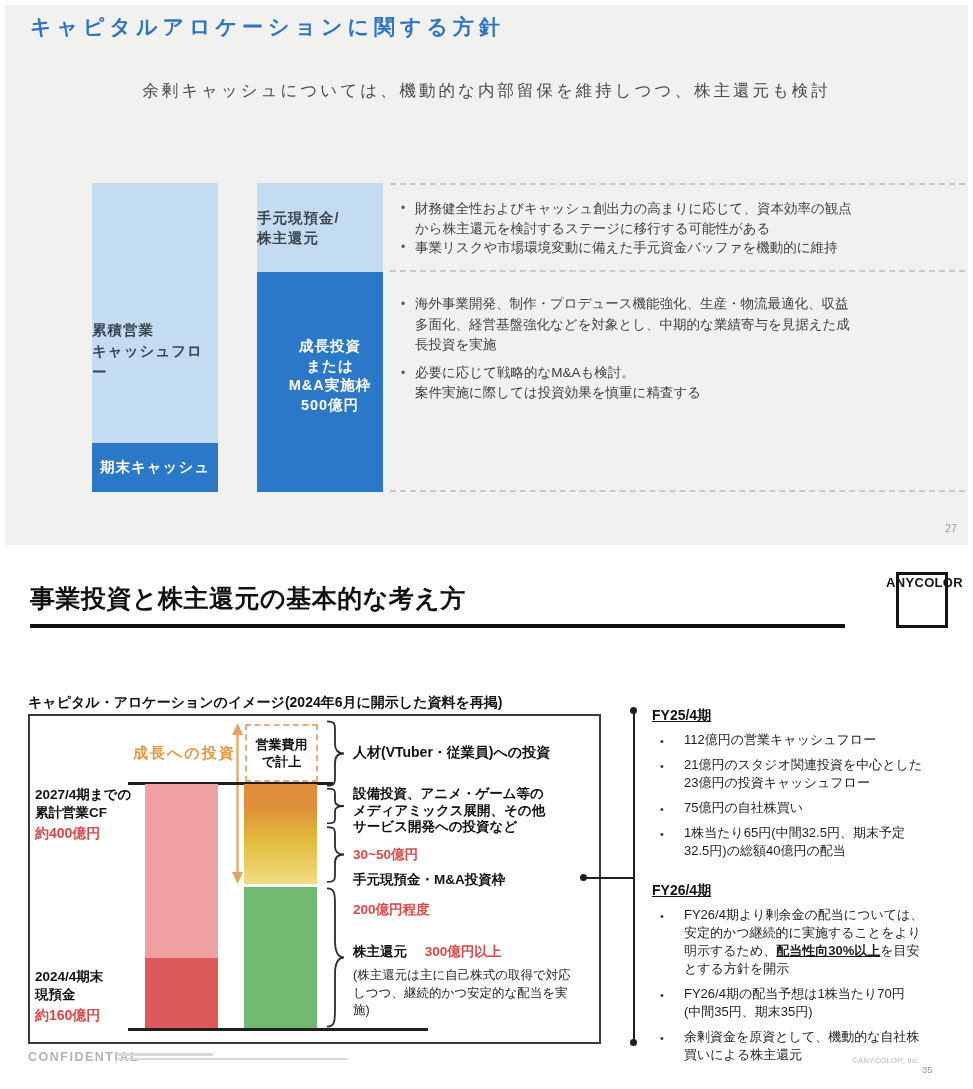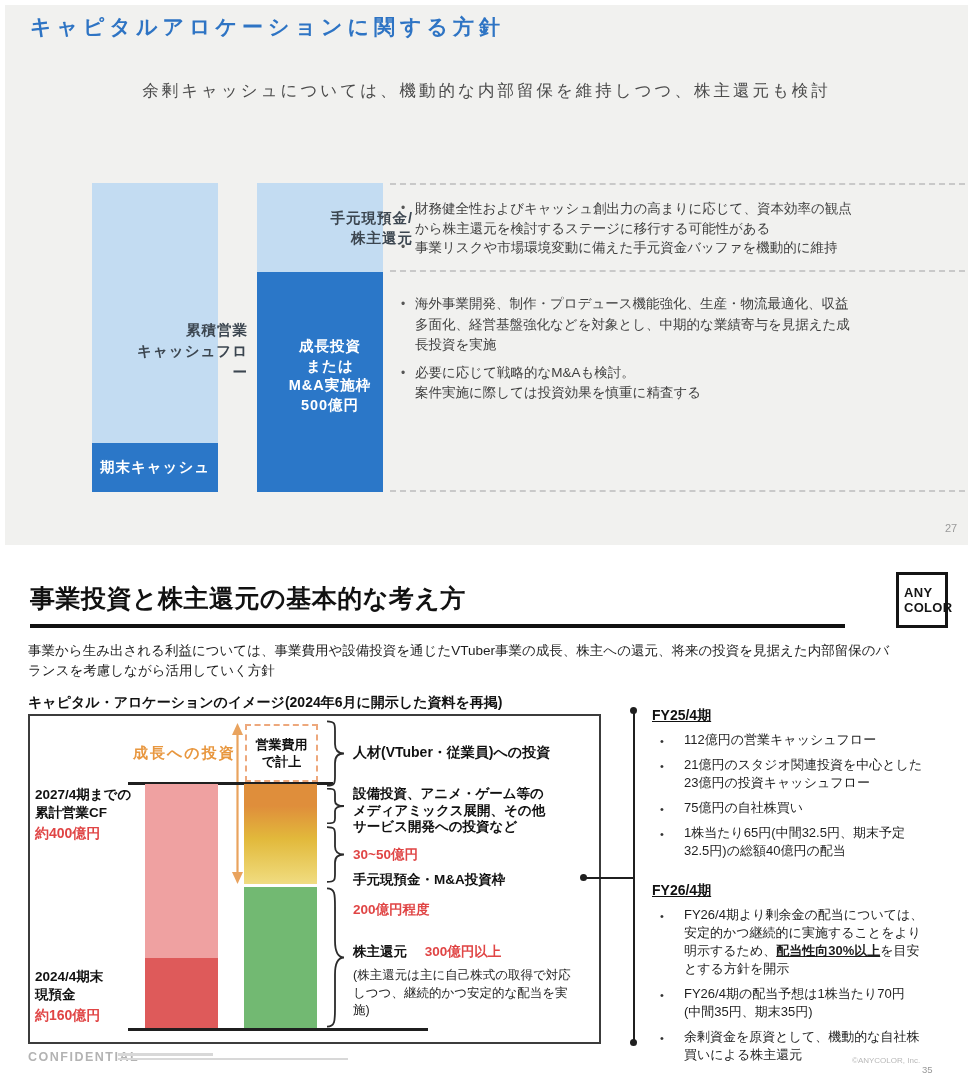--- a/index.html
+++ b/index.html
@@ -8,33 +8,33 @@
   .abs{position:absolute;}
   .pre{white-space:pre-line;}
 
   
   .s1-bg{left:5px;top:5px;width:963px;height:540px;background:#f1f1ef;}
   .s1-title{left:30px;top:13px;font-size:21px;font-weight:bold;color:#2e74c4;letter-spacing:5px;}
   .s1-sub{left:0;top:76px;width:973px;text-align:center;font-size:16.5px;color:#4b4b4b;
           letter-spacing:3px;line-height:28px;}
   .bar-light{background:#c3dcf2;}
   .bar-dark{background:#2b77c8;}
-  .s1-bar-label{color:#3c4650;font-weight:600;text-align:right;letter-spacing:1px;margin-left:30px;}
+  .s1-bar-label{color:#3c4650;font-weight:600;text-align:left;letter-spacing:1px;}
   .s1-bar-label-white{color:#ffffff;font-weight:bold;text-align:center;letter-spacing:1px;}
   .dash{height:0;border-top:2px dashed #c9c9c9;}
   .blist{font-size:13.5px;color:#3f3f3f;}
   .bitem{position:relative;padding-left:15px;}
   .bitem::before{content:"•";position:absolute;left:1px;top:0;color:#555;font-size:12px;}
   .s1-page{font-size:11px;color:#9a9a9a;}
 
   
   .s2-title{left:30px;top:582px;font-size:25px;font-weight:900;color:#111;letter-spacing:0.5px;}
   .s2-underline{left:30px;top:624px;width:815px;height:3.5px;background:#111;}
   .logo-box{left:896px;top:572px;width:52px;height:56px;border:3px solid #141414;background:#fff;
-            display:flex;flex-direction:column;justify-content:center;padding-left:5px;box-sizing:border-box;}
+            display:flex;flex-direction:row;justify-content:center;padding-left:5px;box-sizing:border-box;}
   .logo-box span{font-size:13px;font-weight:800;line-height:15px;color:#141414;letter-spacing:0.3px;}
   .s2-lead{left:28px;top:641px;width:920px;font-size:13.5px;line-height:19.5px;color:#1e1e1e;}
   .s2-section{left:28px;top:694px;font-size:14px;font-weight:bold;color:#111;}
   .chart-box{left:28px;top:714px;width:573px;height:330px;border:2px solid #3c3c3c;background:#fff;box-sizing:border-box;}
   .orange-text{color:#e8973f;font-weight:bold;}
   .red-text{color:#e04545;font-weight:bold;}
   .chart-bold{font-weight:bold;color:#111;font-size:13.5px;line-height:16.5px;}
   .opex-box{left:245px;top:724px;width:73px;height:58px;border:2px dashed #eda87c;box-sizing:border-box;
             display:flex;align-items:center;justify-content:center;text-align:center;
             font-size:13px;font-weight:bold;color:#111;line-height:17px;}
@@ -99,22 +99,20 @@
   <div class="abs s1-page" style="left:945px;top:522px;">27</div>
 
   <div class="abs s2-title">事業投資と株主還元の基本的な考え方</div>
   <div class="abs s2-underline"></div>
 
   <div class="abs logo-box">
     <span>ANY</span>
     <span>COLOR</span>
   </div>
 
-  <div class="abs s2-lead pre">事業から生み出される利益については、事業費用や設備投資を通じたVTuber事業の成長、株主への還元、将来の投資を見据えた内部留保のバ
-ランスを考慮しながら活用していく方針</div>
   <div class="abs s2-section">キャピタル・アロケーションのイメージ(2024年6月に開示した資料を再掲)</div>
 
   <div class="abs chart-box"></div>
 
   <div class="abs orange-text" style="left:133px;top:744px;font-size:15px;letter-spacing:2px;">成長への投資</div>
   <svg class="abs" style="left:230px;top:723px;" width="15" height="161" viewBox="0 0 15 161">
     <line x1="7.5" y1="9" x2="7.5" y2="152" stroke="#e9a35e" stroke-width="2.2"></line>
     <polygon points="7.5,0 2,12 13,12" fill="#e9a35e"></polygon>
     <polygon points="7.5,161 2,149 13,149" fill="#e9a35e"></polygon>
   </svg>

